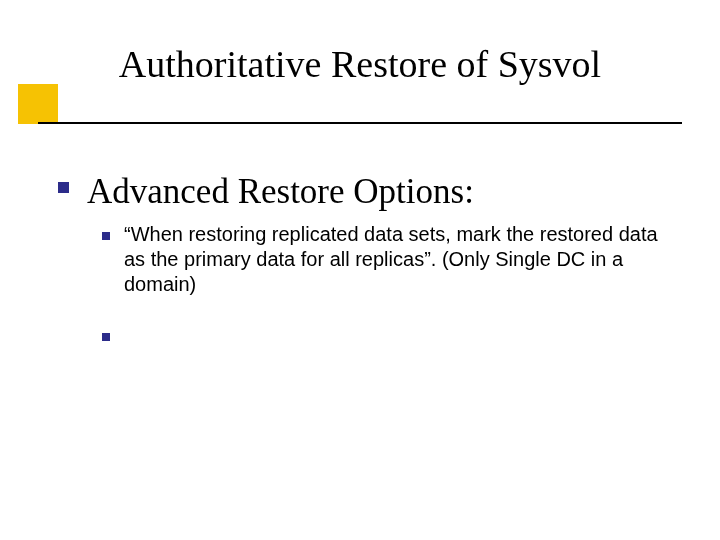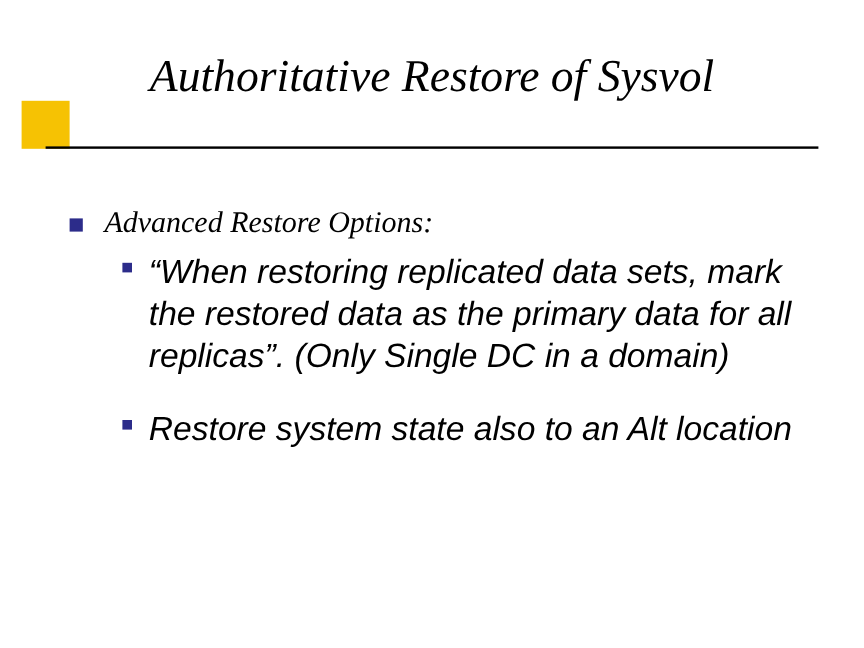--- a/index.html
+++ b/index.html
@@ -10,21 +10,20 @@
     background: #ffffff;
     font-family: "Times New Roman", Times, serif;
     color: #000;
     overflow: hidden;
   }
   .slide {
     position: relative;
     width: 720px;
     height: 432px;
     box-sizing: border-box;
-    font-style: italic;
   }
   .accent-box {
     position: absolute;
     left: 18px;
     top: 84px;
     width: 40px;
     height: 40px;
     background: #f6c203;
     z-index: 1;
   }
@@ -60,21 +59,21 @@
   }
   .l1 .bullet {
     width: 11px;
     height: 11px;
     background: #2c2c8a;
     flex: 0 0 11px;
     margin-top: 12px;
     margin-right: 18px;
   }
   .l1 .text {
-    font-size: 25px;
+    font-size: 35px;
     line-height: 1.25;
   }
   .l2-group {
     margin-left: 44px;
     margin-top: 8px;
     margin-bottom: 26px;
   }
   .l2 {
     display: flex;
     align-items: flex-start;
@@ -83,21 +82,21 @@
   .l2 .bullet {
     width: 8px;
     height: 8px;
     background: #2c2c8a;
     flex: 0 0 8px;
     margin-top: 10px;
     margin-right: 14px;
   }
   .l2 .text {
     font-family: Arial, Helvetica, sans-serif;
-    font-size: 28px;
+    font-size: 20px;
     line-height: 1.25;
   }
 </style>
 </head>
 <body>
 
 <div class="slide">
   <div class="accent-box"></div>
   <div class="rule"></div>
   <div class="title">Authoritative Restore of Sysvol</div>
@@ -111,18 +110,17 @@
     <div class="l2-group">
       <div class="l2">
         <div class="bullet"></div>
         <div class="text">“When restoring replicated data sets, mark the restored data as the primary data for all replicas”. (Only Single DC in a domain)</div>
       </div>
     </div>
 
     <div class="l2-group">
       <div class="l2">
         <div class="bullet"></div>
-        <div class="text">Restore system state also to an Alt location</div>
       </div>
     </div>
 
   </div>
 </div>
 
 </body></html>

